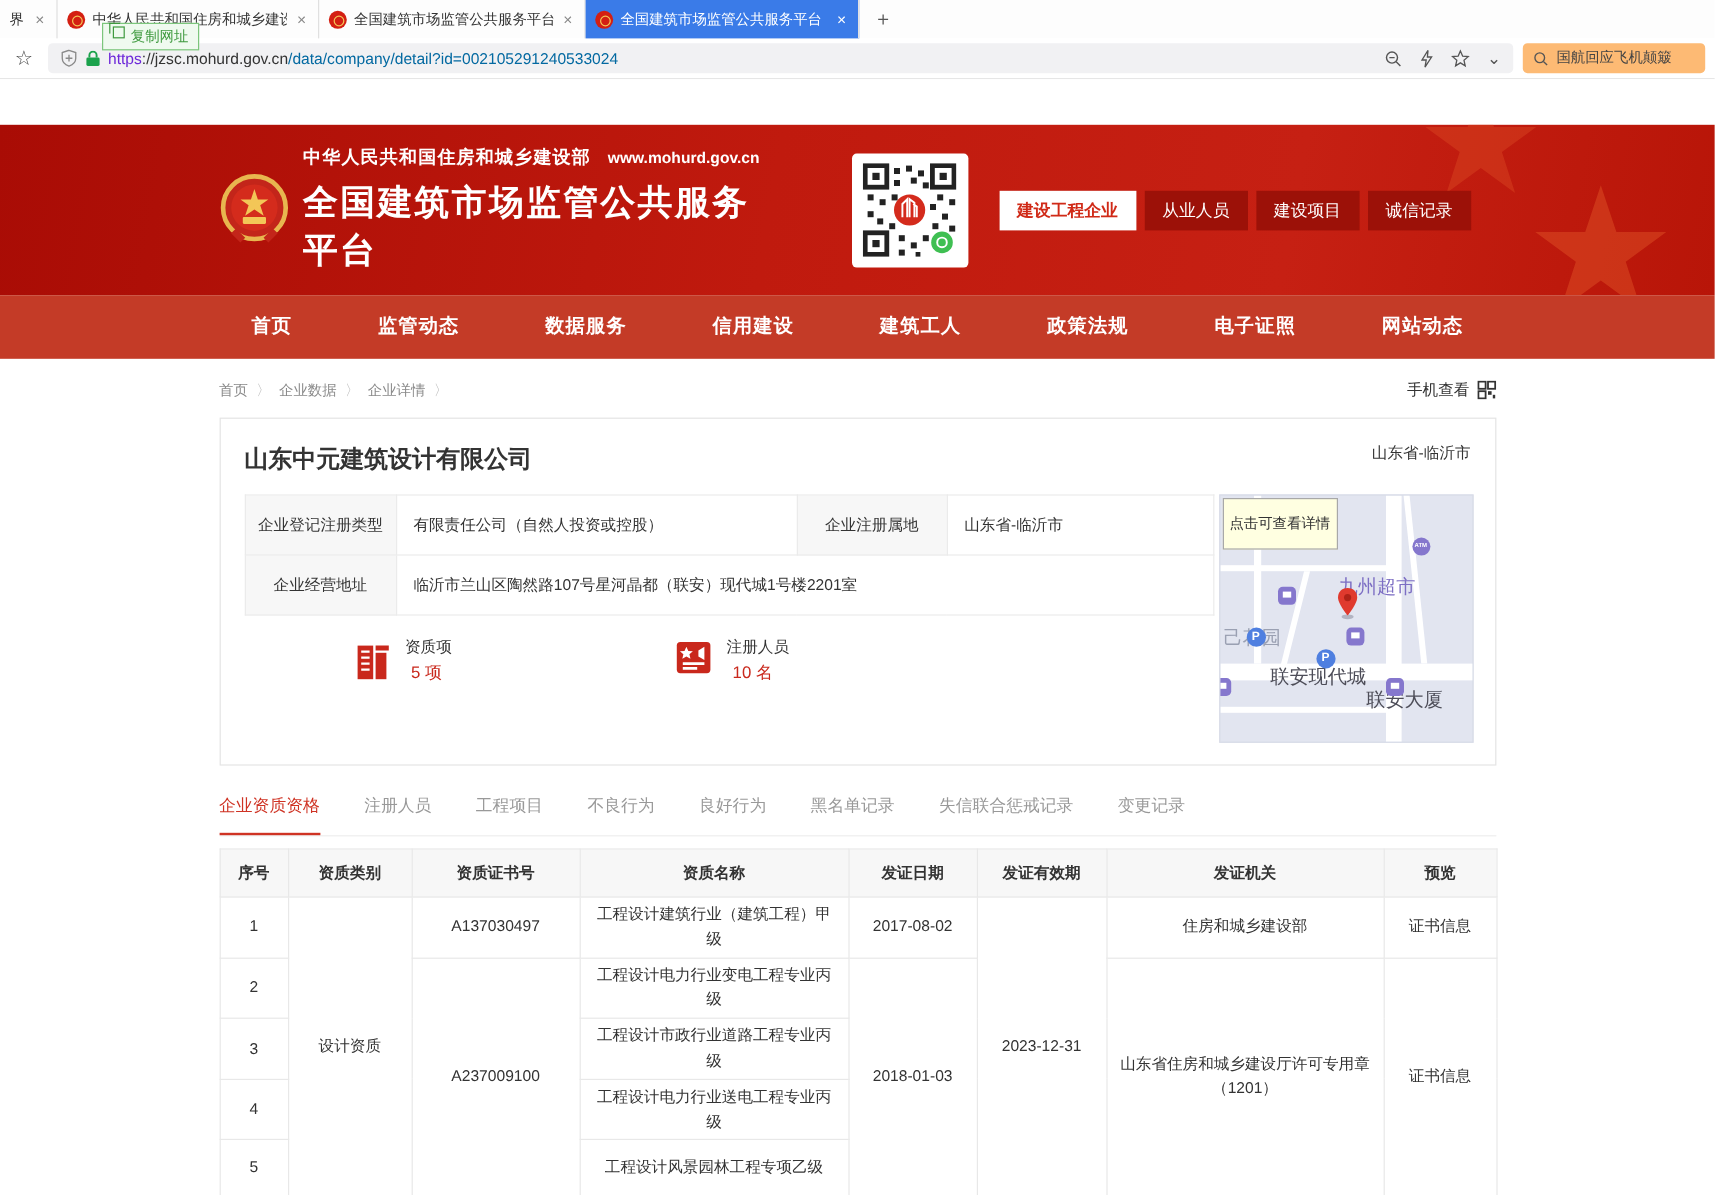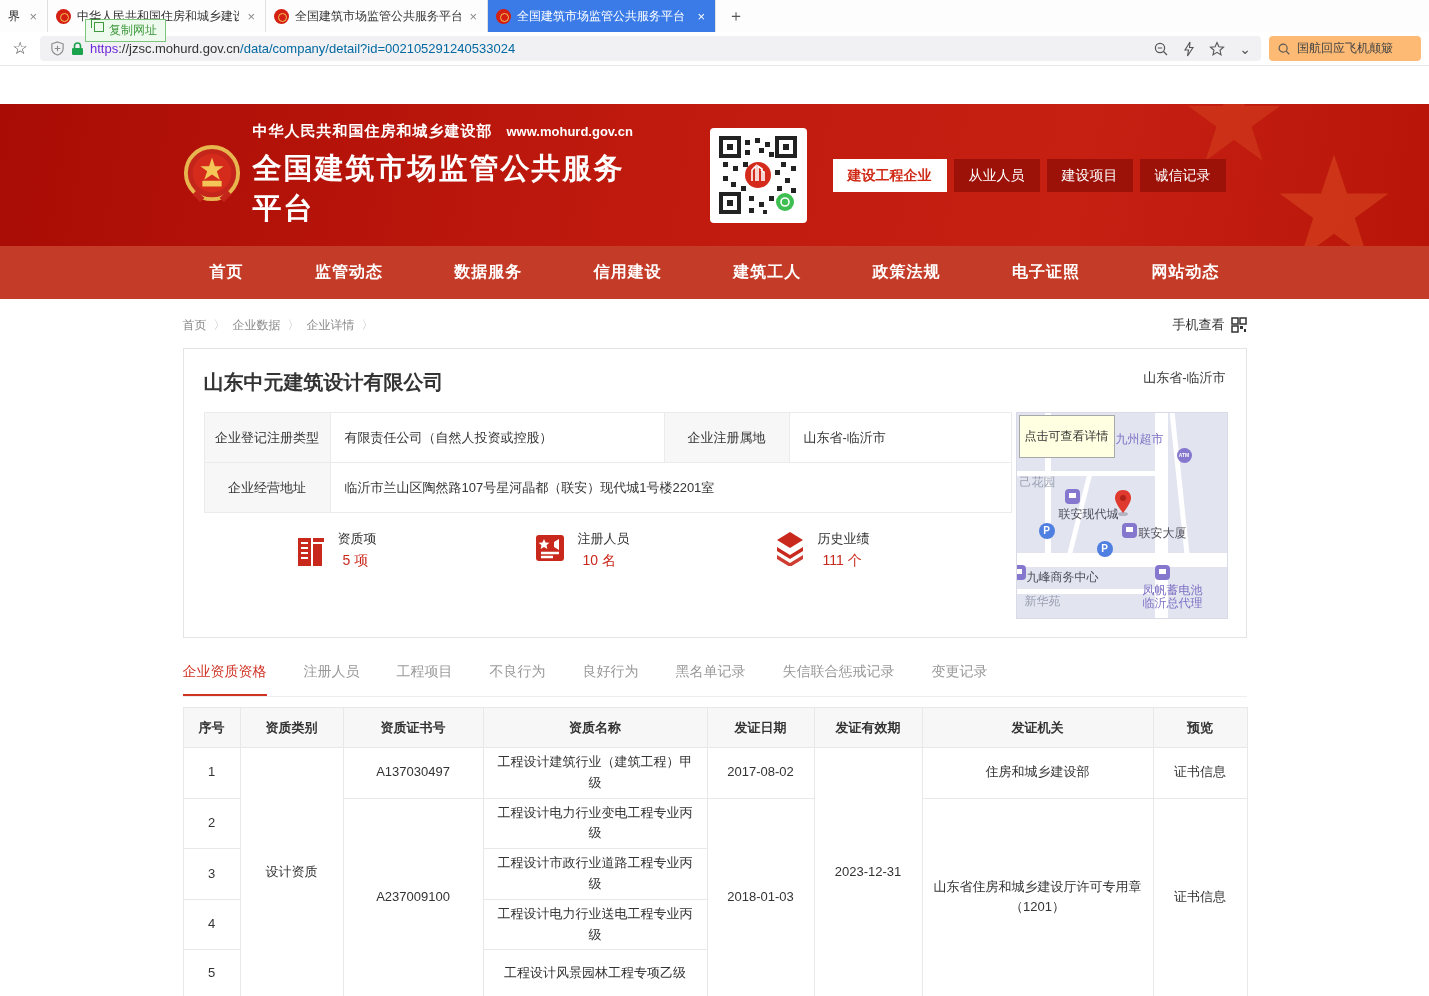--- a/index.html
+++ b/index.html
@@ -74,21 +74,21 @@
   table.info td.v1 { width:334px; }
   table.info td.lbl2 { width:125px; }
   .stats { width:808px; display:flex; margin-top:17px; padding-left:88px; gap:0; }
   .stat { display:flex; gap:10px; width:268px; }
   .stat .tx .l1 { font-size:13px; color:#333; }
   .stat .tx .l2 { font-size:14px; color:#c9281c; margin-top:4px; padding-left:5px; }
 
   
   .map { position:absolute; right:18px; top:63px; width:212px; height:207px; background:#e2e5f0; overflow:hidden; cursor:pointer; border:1px solid #d8dbe6; }
   .road { position:absolute; background:#fff; }
-  .map-lbl { position:absolute; font-size:12px; white-space:nowrap; line-height:1.2; }
+  .map-lbl { position:absolute; font-size:16px; white-space:nowrap; line-height:1.2;margin-top:48px; }
   .lbl-purple { color:#7d6fc4; }
   .lbl-dark { color:#4d4d58; }
   .lbl-gray { color:#9aa0b2; }
   .pmark { position:absolute; width:15px; height:15px; border-radius:4px; background:#8577cd; }
   .pmark:after{ content:""; position:absolute; left:4px; top:4px; width:7px; height:5px; background:#fff; }
   .pcircle { position:absolute; width:16px; height:16px; border-radius:50%; background:#4f7fe0; color:#fff; font-size:10px; font-weight:bold; text-align:center; line-height:16px; }
   .atm { position:absolute; width:15px; height:15px; border-radius:50%; background:#8577cd; color:#fff; font-size:5px; font-weight:bold; text-align:center; line-height:15px; }
   .map-tip { position:absolute; left:2px; top:2px; background:#ffffe1; border:1px solid #a8a8a8; font-size:12px; color:#333; padding:12px 5px; z-index:5; }
   .pin { position:absolute; z-index:4; }
 
@@ -321,31 +321,20 @@
             <rect x="4" y="5" width="28" height="26" rx="3" fill="#c9281c"></rect>
             <path d="M12 9 L13.6 12.6 17.4 12.8 14.5 15.2 15.4 19 12 17 8.6 19 9.5 15.2 6.6 12.8 10.4 12.6 Z" fill="#fff"></path>
             <path d="M22 12 L27 9 V20 L22 17 Z" fill="#fff"></path>
             <path d="M9 23 h18 M9 27 h12" stroke="#fff" stroke-width="2.4"></path>
           </svg>
           <div class="tx">
             <div class="l1">注册人员</div>
             <div class="l2">10 名</div>
           </div>
         </div>
-        <div class="stat">
-          <svg class="ic" width="36" height="36" viewBox="0 0 36 36">
-            <path d="M18 2 L31 10 18 18 5 10 Z" fill="#c9281c"></path>
-            <path d="M5 17 L18 25 31 17 31 21 18 29 5 21 Z" fill="#c9281c"></path>
-            <path d="M5 25 L18 33 31 25 31 29 18 37 5 29 Z" fill="#c9281c" opacity=".9"></path>
-          </svg>
-          <div class="tx">
-            <div class="l1">历史业绩</div>
-            <div class="l2">111 个</div>
-          </div>
-        </div>
       </div>
 
       <div class="map">
         <div class="road" style="left:0;top:140px;width:212px;height:14px"></div>
         <div class="road" style="left:138px;top:0;width:13px;height:207px"></div>
         <div class="road" style="left:28px;top:0;width:6px;height:140px"></div>
         <div class="road" style="left:0;top:58px;width:140px;height:5px"></div>
         <div class="road" style="left:60px;top:63px;width:5px;height:78px;transform:skewX(-14deg)"></div>
         <div class="road" style="left:160px;top:0;width:5px;height:140px;transform:skewX(6deg)"></div>
         <div class="road" style="left:0;top:176px;width:138px;height:5px"></div>

